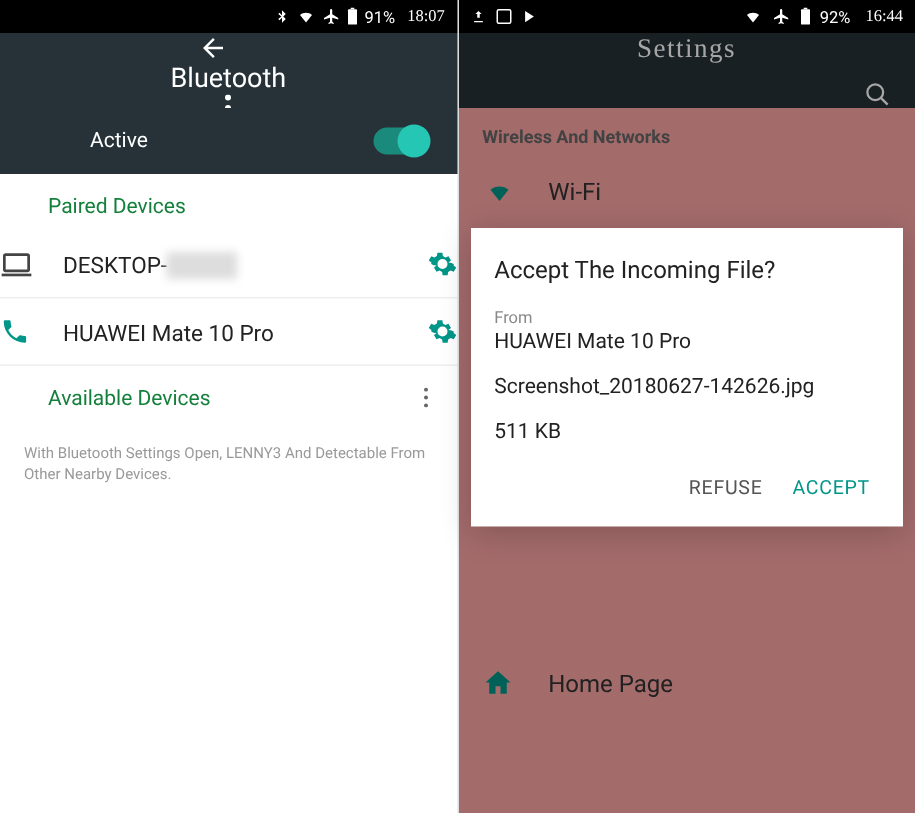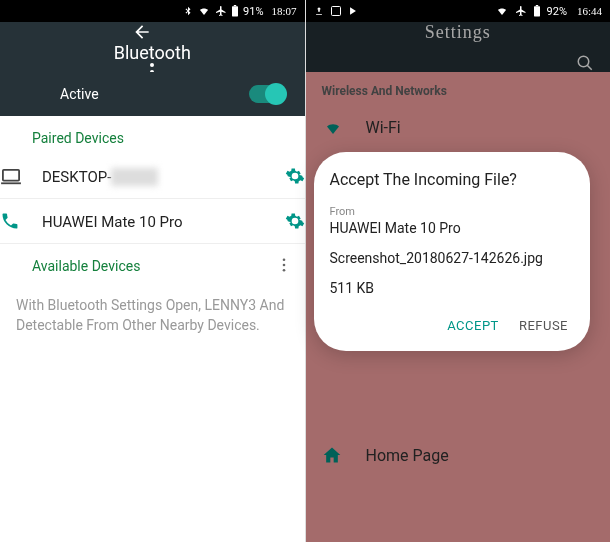--- a/index.html
+++ b/index.html
@@ -20,29 +20,29 @@
 .active-row { height: 44px; background: #263238; display: flex; align-items: center; padding: 0 20px; color: #fff; font-size: 14px; }
 .active-row .label { flex: 1; padding-left: 40px; }
 .toggle { width: 36px; height: 18px; background: #1a8a7d; border-radius: 10px; position: relative; cursor: pointer; }
 .toggle::after { content: ""; position: absolute; right: -2px; top: -2px; width: 22px; height: 22px; background: #26c6b5; border-radius: 50%; }
 
 .section-header { padding: 14px 32px 8px; color: #15803d; font-size: 14px; }
 .device-row { display: flex; align-items: flex-end; padding: 12px 0; gap: 18px; border-bottom: 1px solid #eee; cursor: pointer; }
 .device-row .icon { width: 24px; color: #444; }
 .device-row .name { flex: 1; font-size: 15px; color: #222; }
 .device-row .gear { color: #009688; cursor: pointer; }
-.hint-text { padding: 14px 16px; color: #999; font-size: 14px; line-height: 1.4; }
+.hint-text { padding: 14px 16px; color: #999; font-size: 10px; line-height: 1.4; }
 
 
 .phone-right { background: #fca5a5; }
 .category { padding: 12px 16px 6px; color: #666; font-size: 12px; font-weight: bold; }
 .settings-row { display: flex; align-items: center; padding: 14px 16px; gap: 20px; font-size: 16px; color: #333; cursor: pointer; }
 .settings-row .icon { color: #009688; width: 24px; }
 
-.dialog { position: absolute; top: 152px; left: 8px; right: 20px; background: #fff; box-shadow: 0 4px 20px rgba(0,0,0,0.2); padding: 18px 16px 10px; z-index: 10; border-radius: 32px; }
+.dialog { position: absolute; top: 152px; left: 8px; right: 8px; background: #fff; box-shadow: 0 4px 20px rgba(0,0,0,0.2); padding: 18px 16px 10px; z-index: 10; }
 .dialog-title { font-size: 16px; color: #222; margin-bottom: 16px; }
 .dialog-label { font-size: 11px; color: #888; margin-bottom: 2px; }
 .dialog-value { font-size: 14px; color: #222; margin-bottom: 14px; }
 .dialog-actions { display: flex; justify-content: flex-end; gap: 8px; margin-top: 10px; }
 .dialog-btn { background: none; border: none; color: #555; font-size: 13px; padding: 8px 6px; cursor: pointer; letter-spacing: 0.5px; }
 .dialog-btn.accept { color: #009688; }
 
 .overlayed { position: relative; }
 .dimlayer { position: absolute; inset: 22px 0 0 0; background: rgba(0,0,0,0.35); z-index: 5; }
 
@@ -216,17 +216,17 @@
     <span>Home Page</span>
   </div>
 
   <div class="dialog">
     <div class="dialog-title">Accept The Incoming File?</div>
     <div class="dialog-label">From</div>
     <div class="dialog-value">HUAWEI Mate 10 Pro</div>
     <div class="dialog-value">Screenshot_20180627-142626.jpg</div>
     <div class="dialog-value">511 KB</div>
     <div class="dialog-actions">
+      <button class="dialog-btn">REFUSE</button>
       <button class="dialog-btn accept">ACCEPT</button>
-      <button class="dialog-btn">REFUSE</button>
     </div>
   </div>
 </div>
 
 </body></html>

